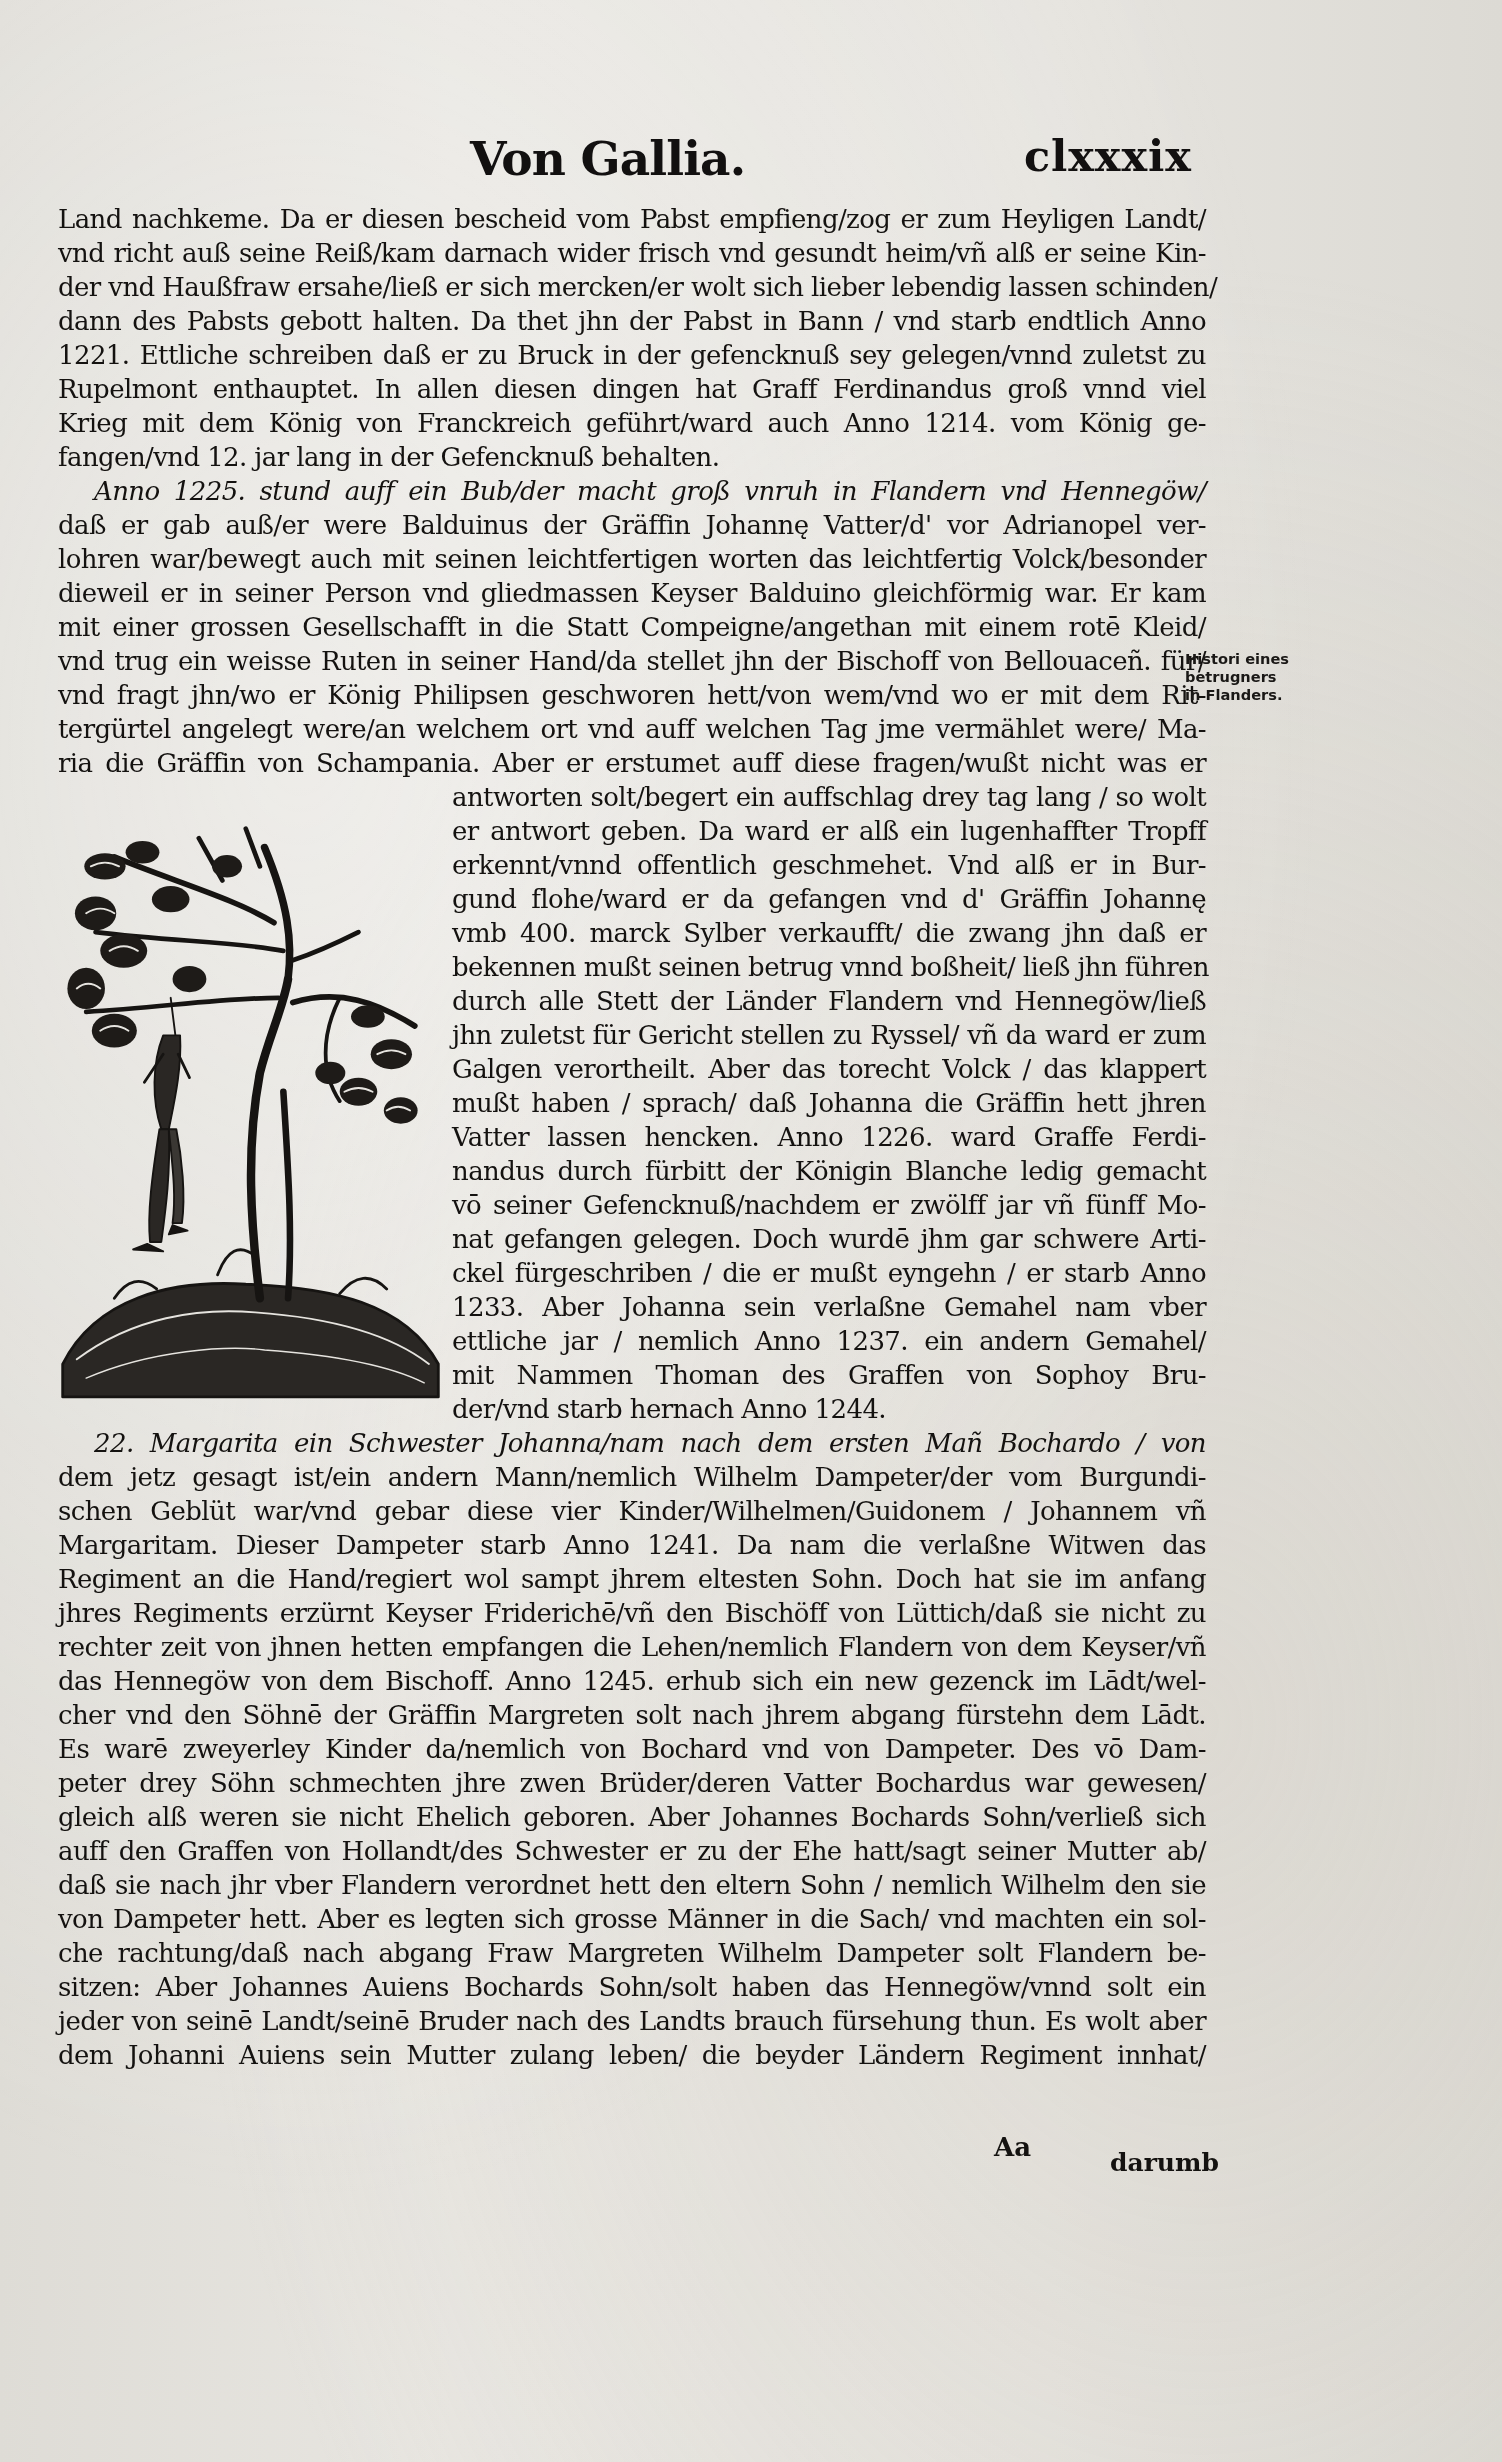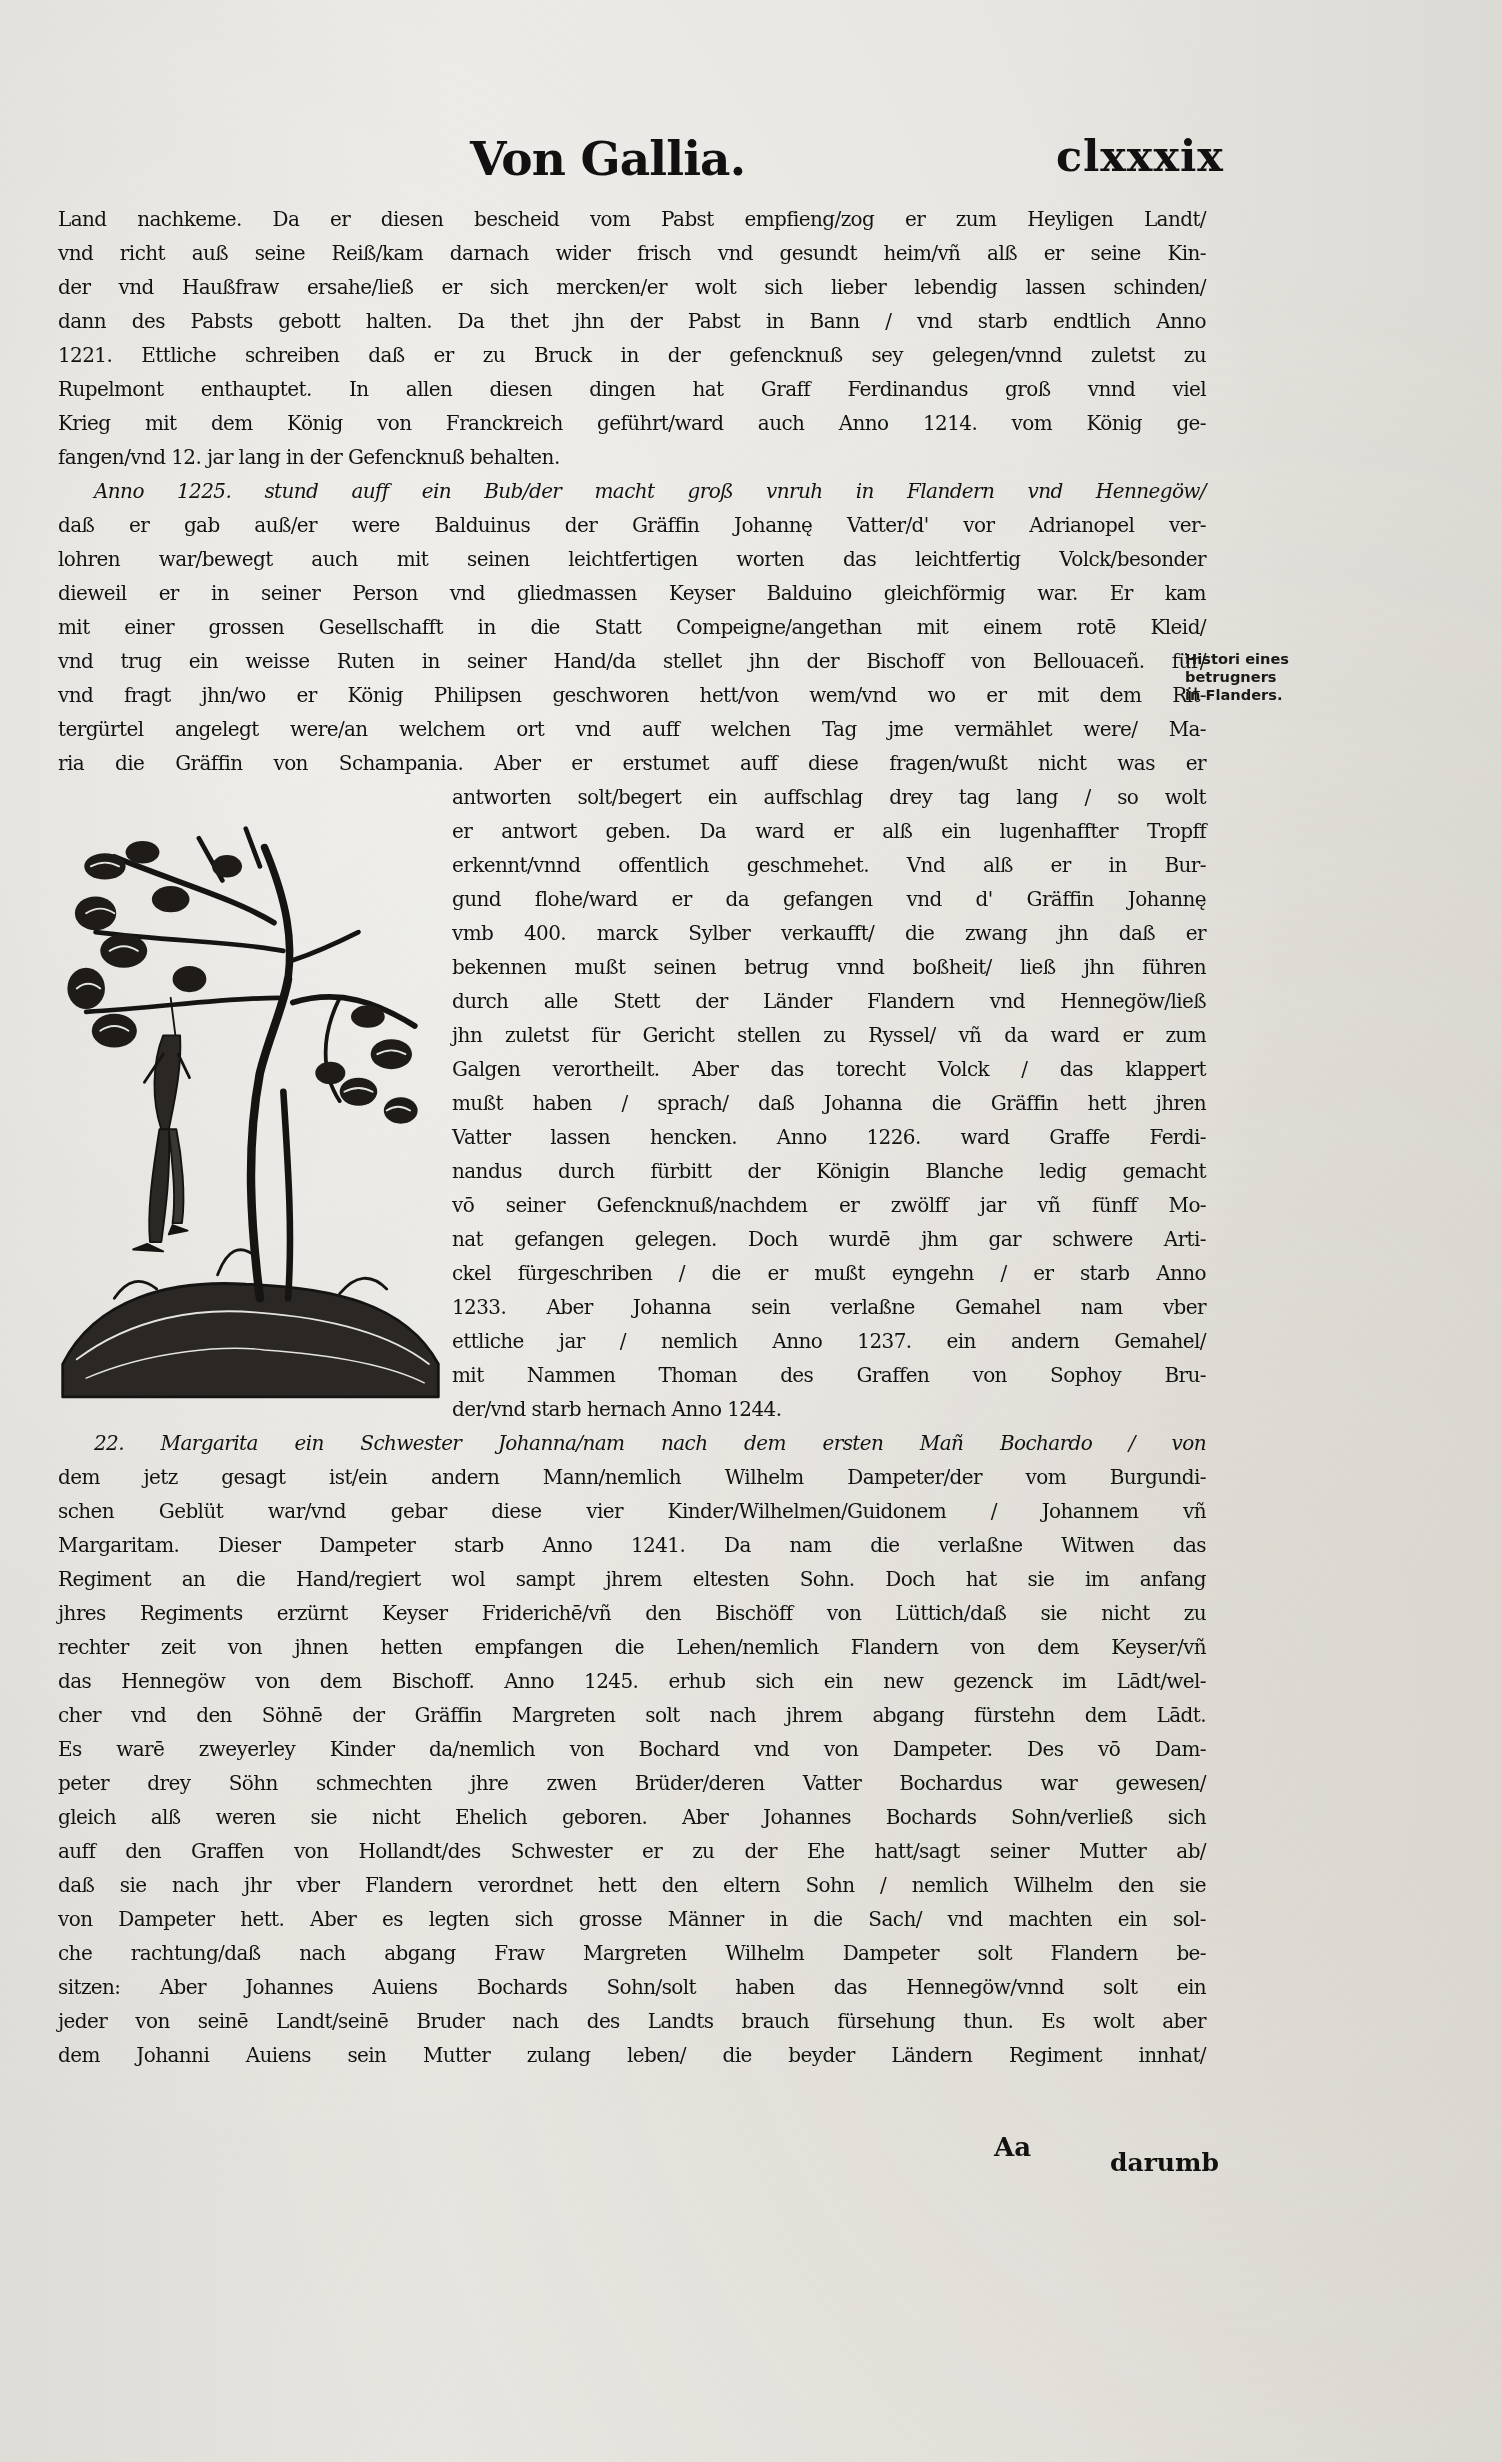--- a/index.html
+++ b/index.html
@@ -20,29 +20,29 @@
     position: absolute; top: 131px; left: 0; width: 1503px; height: 66px;
   }
   .running-title {
     position: absolute; left: 470px; top: 0;
     font-family: "DejaVu Serif", serif; font-weight: bold;
     font-size: 47px; letter-spacing: -0.9px; color: #121010;
   }
   .folio {
     position: absolute; left: 1024px; top: 0;
     font-family: "DejaVu Serif", serif; font-weight: bold;
-    font-size: 43px; letter-spacing: 0.9px; color: #121010; margin-left: 32px;
+    font-size: 43px; letter-spacing: 0.9px; color: #121010;
   }
 
   .text-block {
     position: absolute; left: 58px; top: 202px; width: 1148px;
   }
   .line {
     height: 34px; line-height: 34px;
-    font-size: 20px; white-space: nowrap; overflow: visible;
+    font-size: 26px; white-space: nowrap; overflow: visible;
     text-align: justify; text-align-last: justify;
     letter-spacing: -0.6px;
   }
   .line.indent { padding-left: 36px; font-style: italic; }
   .line.last { text-align-last: left; }
   .line.narrow { margin-left: 394px; }
 
   .marginal-note {
     position: absolute; left: 1185px; top: 650px; width: 141px;
     font-family: "DejaVu Sans", sans-serif; font-size: 14.6px; line-height: 18px;

